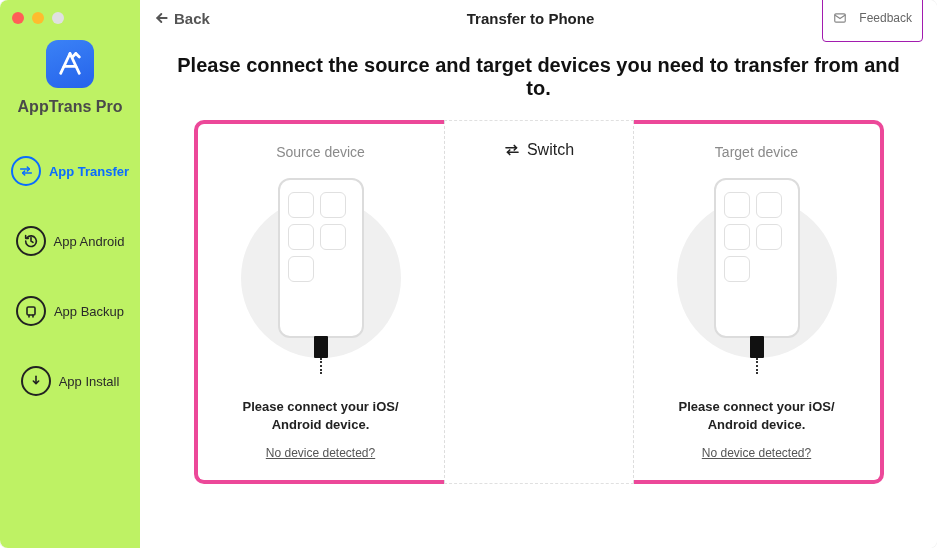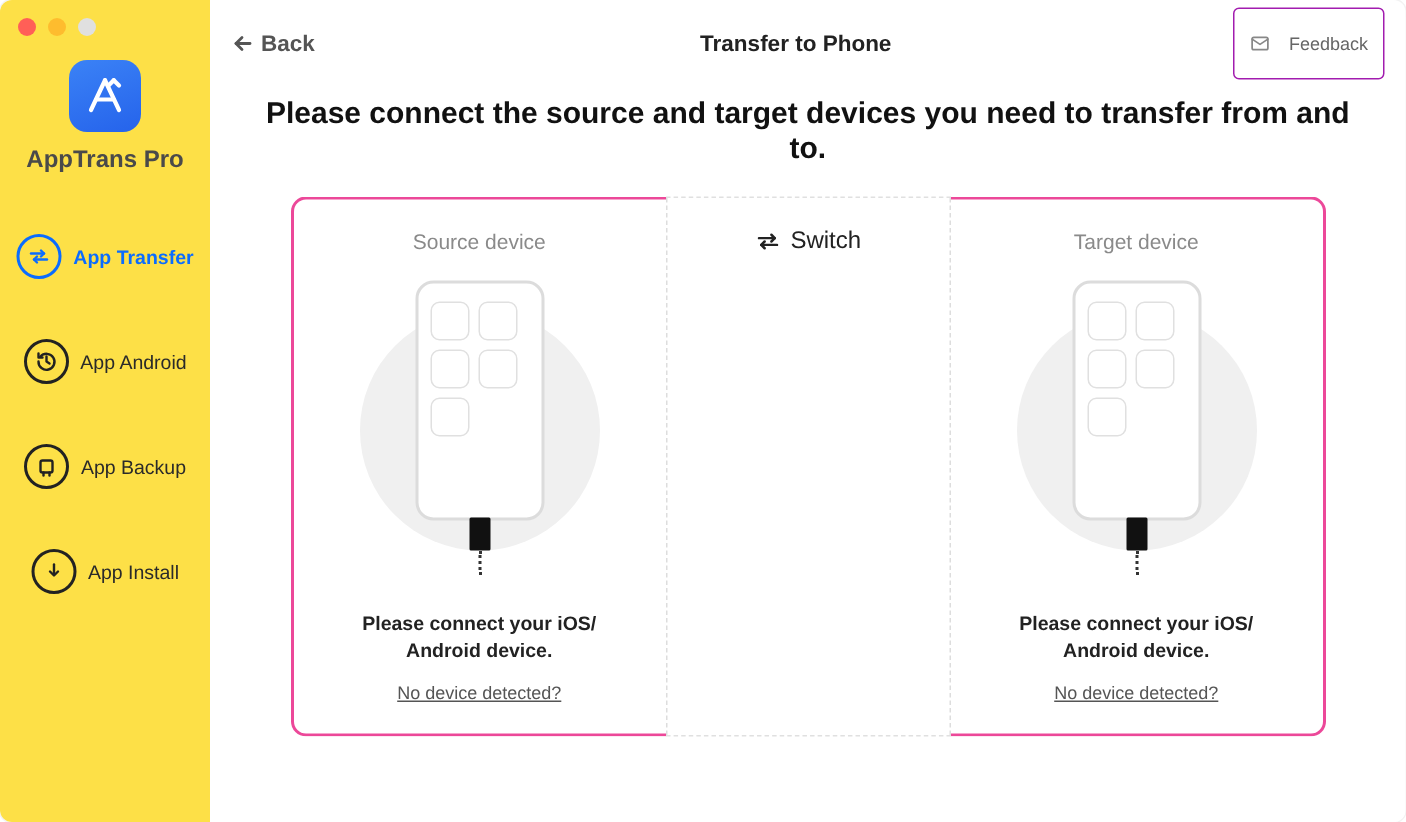--- a/index.html
+++ b/index.html
@@ -24,21 +24,21 @@
     .wc-dot {
       width: 12px; height: 12px; border-radius: 50%;
     }
     .wc-close { background: #ff5f57; }
     .wc-min { background: #febc2e; }
     .wc-max { background: #e0e0e0; }
     .sidebar {
       position: absolute;
       left: 0; top: 0; bottom: 0;
       width: 140px;
-      background: #fde047;
+      background: #bef264;
       display: flex;
       flex-direction: column;
       align-items: center;
       padding-top: 40px;
     }
     .app-logo-box {
       width: 48px; height: 48px;
       background: linear-gradient(160deg,#3b82f6,#2563eb);
       border-radius: 12px;
       display: flex; align-items:center; justify-content:center;
@@ -74,21 +74,20 @@
     }
     .nav-label {
       font-size: 13px;
       color: #2a2a2a;
       white-space: nowrap;
     }
     .main {
       position: absolute;
       left: 140px; right: 0; top: 0; bottom: 0;
       background: #fff;
-      margin-top: 11px;
     }
     .topbar {
       height: 36px;
       display: flex;
       align-items: center;
       padding: 0 14px;
       position: relative;
     }
     .back-btn {
       display: flex; align-items:center; gap:4px;
@@ -121,21 +120,21 @@
     }
     .device-row {
       display:flex;
       justify-content:center;
       align-items:stretch;
       gap: 0;
       padding: 0 22px;
     }
     .device-card {
       width: 250px;
-      border: 2px solid #ec4899;
+      border: 4px solid #ec4899;
       border-radius: 10px;
       padding: 20px 10px 20px;
       display:flex;
       flex-direction:column;
       align-items:center;
       position:relative;
     }
     .device-card.source { border-right: 1px dashed #d8d8d8; border-top-right-radius:0; border-bottom-right-radius:0; border-right:none;}
     .device-card.target { border-left: 1px dashed #d8d8d8; border-top-left-radius:0; border-bottom-left-radius:0; border-left:none;}
     .device-heading {

